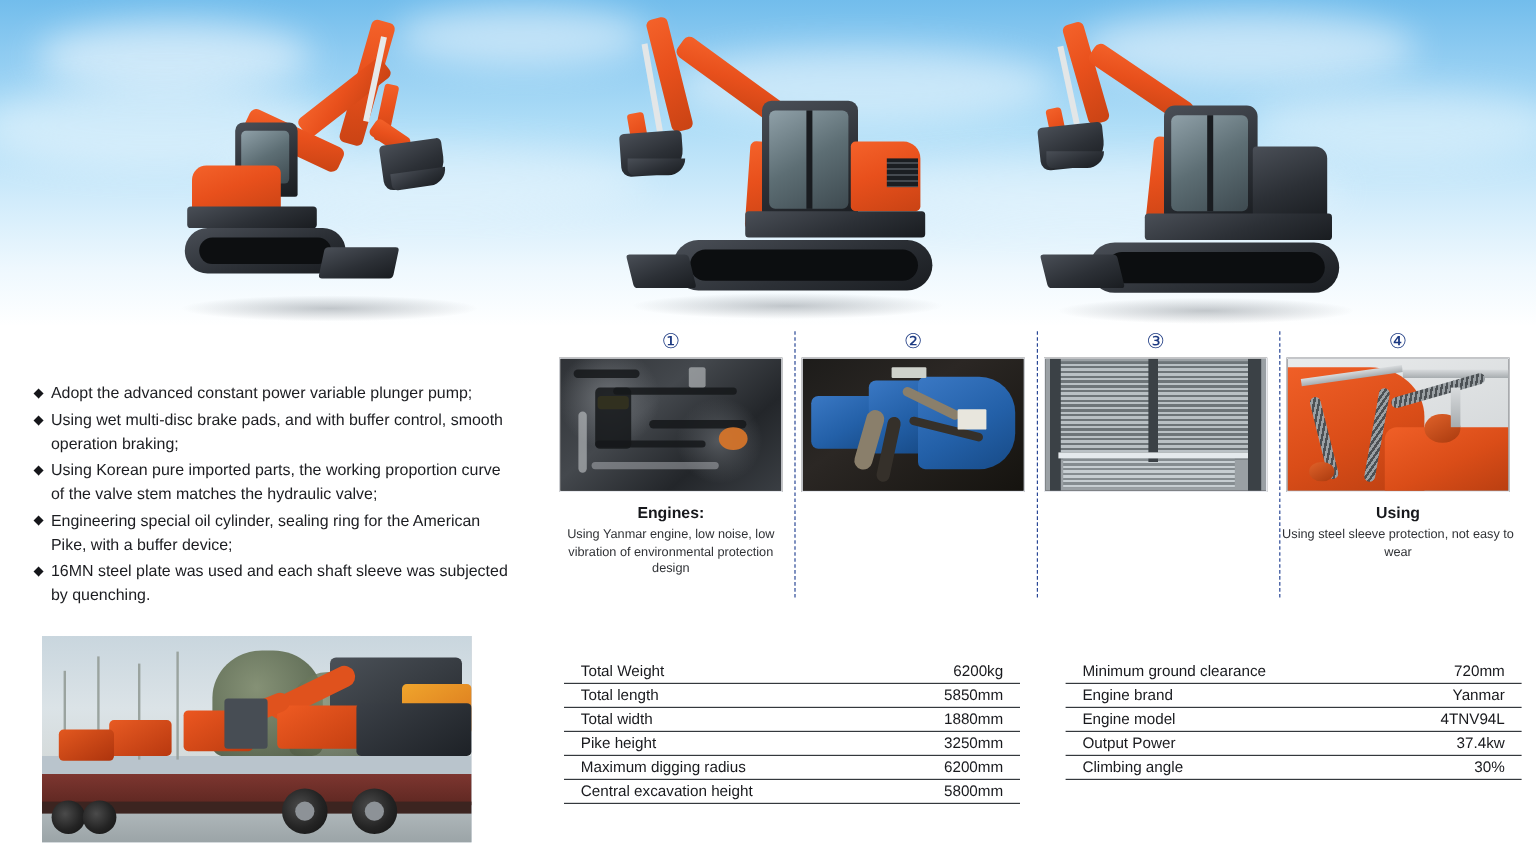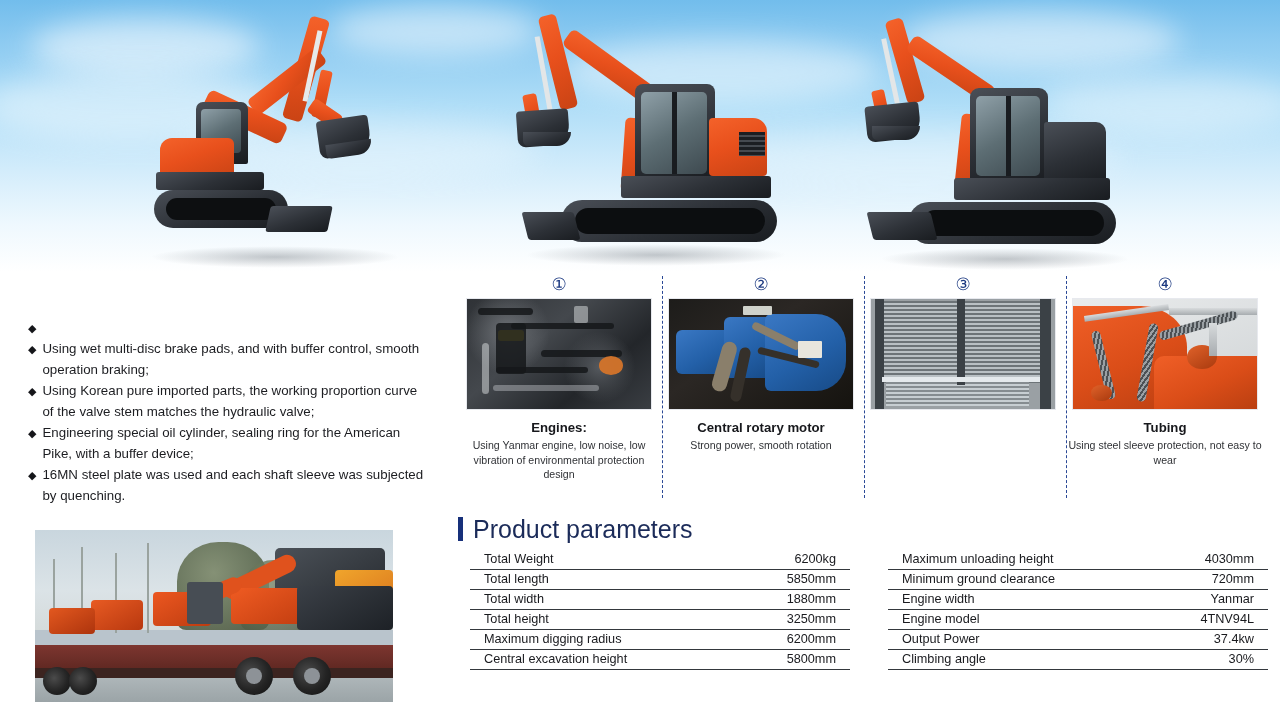--- a/index.html
+++ b/index.html
@@ -200,20 +200,21 @@
     <div class="dark" style="position:absolute;left:92px;top:164px;width:156px;height:22px;border-radius:3px;"></div>
     <div class="track dark" style="left:46px;top:188px;width:208px;height:42px;border-radius:21px;"></div>
     <div class="track" style="left:60px;top:196px;width:182px;height:26px;border-radius:13px;background:#0c0e10;"></div>
     <div class="blade dark" style="left:8px;top:198px;width:64px;height:28px;border-radius:3px;transform:skewX(14deg);"></div>
   </div>
 
 
   <div class="bullets">
     <div class="blt">
       <span class="dia">◆</span>
+      <span class="btxt">Adopt the advanced constant power variable plunger pump;</span>
     </div>
     <div class="blt">
       <span class="dia">◆</span>
       <span class="btxt">Using wet multi-disc brake pads, and with buffer control, smooth operation braking;</span>
     </div>
     <div class="blt">
       <span class="dia">◆</span>
       <span class="btxt">Using Korean pure imported parts, the working proportion curve of the valve stem matches the hydraulic valve;</span>
     </div>
     <div class="blt">
@@ -295,24 +296,20 @@
           <div class="blu" style="left:30%;top:16%;width:26%;height:56%;"></div>
           <div class="blu" style="left:52%;top:14%;width:44%;height:70%;border-radius:6px 30px 30px 6px;"></div>
           <div class="hose" style="left:26%;top:38%;width:8%;height:46%;transform:rotate(16deg);"></div>
           <div class="hose d" style="left:36%;top:44%;width:6%;height:50%;transform:rotate(12deg);"></div>
           <div class="hose" style="left:44%;top:30%;width:28%;height:8px;transform:rotate(26deg);"></div>
           <div class="hose d" style="left:48%;top:50%;width:34%;height:7px;transform:rotate(14deg);"></div>
           <div class="lbl" style="left:70%;top:38%;width:13%;height:16%;"></div>
           <div class="lbl" style="left:40%;top:6%;width:16%;height:9%;background:#cfd2cb;"></div>
         </div>
       </div>
-      <div class="fcap">
-        <div class="ft">Central rotary motor</div>
-        <div class="fs">Strong power, smooth rotation</div>
-      </div>
     </div>
 
     <div class="fcol" style="left:404px;">
       <div class="fnum">③</div>
       <div class="fphoto">
         <div class="ph-rad">
           <div class="fins"></div>
           <div class="fins2"></div>
           <div class="bar" style="left:2%;top:0;width:5%;height:100%;"></div>
           <div class="bar" style="left:47%;top:0;width:4%;height:78%;"></div>
@@ -332,68 +329,61 @@
           <div class="rod" style="left:52%;top:8%;width:48%;height:7px;"></div>
           <div class="braid" style="left:14%;top:28%;width:9px;height:64%;transform:rotate(-14deg);"></div>
           <div class="braid" style="left:38%;top:22%;width:9px;height:72%;transform:rotate(10deg);"></div>
           <div class="braid" style="left:46%;top:20%;width:44%;height:9px;transform:rotate(-16deg);"></div>
           <div class="boss" style="left:62%;top:42%;width:16%;height:22%;"></div>
           <div class="boss" style="left:10%;top:78%;width:11%;height:15%;"></div>
           <div class="rod" style="left:74%;top:22%;width:8px;height:30%;"></div>
         </div>
       </div>
       <div class="fcap">
-        <div class="ft">Tubing</div>
+        <div class="ft">Using</div>
         <div class="fs">Using steel sleeve protection, not easy to wear</div>
       </div>
     </div>
   </div>
 
-  <div class="pp-title">
-    <span class="accentbar sm"></span><span class="tt">Product parameters</span>
-  </div>
 
   <div class="ptable left" style="top:550px;">
     <div class="prow">
       <span class="pk">Total Weight</span>
       <span class="pv">6200kg</span>
     </div>
     <div class="prow">
       <span class="pk">Total length</span>
       <span class="pv">5850mm</span>
     </div>
     <div class="prow">
       <span class="pk">Total width</span>
       <span class="pv">1880mm</span>
     </div>
     <div class="prow">
-      <span class="pk">Total height</span>
+      <span class="pk">Pike height</span>
       <span class="pv">3250mm</span>
     </div>
     <div class="prow">
       <span class="pk">Maximum digging radius</span>
       <span class="pv">6200mm</span>
     </div>
     <div class="prow">
       <span class="pk">Central excavation height</span>
       <span class="pv">5800mm</span>
     </div>
   </div>
 
   <div class="ptable right" style="top:550px;">
     <div class="prow">
-      <span class="pk">Maximum unloading height</span>
-      <span class="pv">4030mm</span>
-    </div>
-    <div class="prow">
       <span class="pk">Minimum ground clearance</span>
       <span class="pv">720mm</span>
     </div>
     <div class="prow">
-      <span class="pk">Engine width</span>
+      <span class="pk">Engine brand</span>
       <span class="pv">Yanmar</span>
     </div>
     <div class="prow">
       <span class="pk">Engine model</span>
       <span class="pv">4TNV94L</span>
     </div>
     <div class="prow">
       <span class="pk">Output Power</span>
       <span class="pv">37.4kw</span>
     </div>

